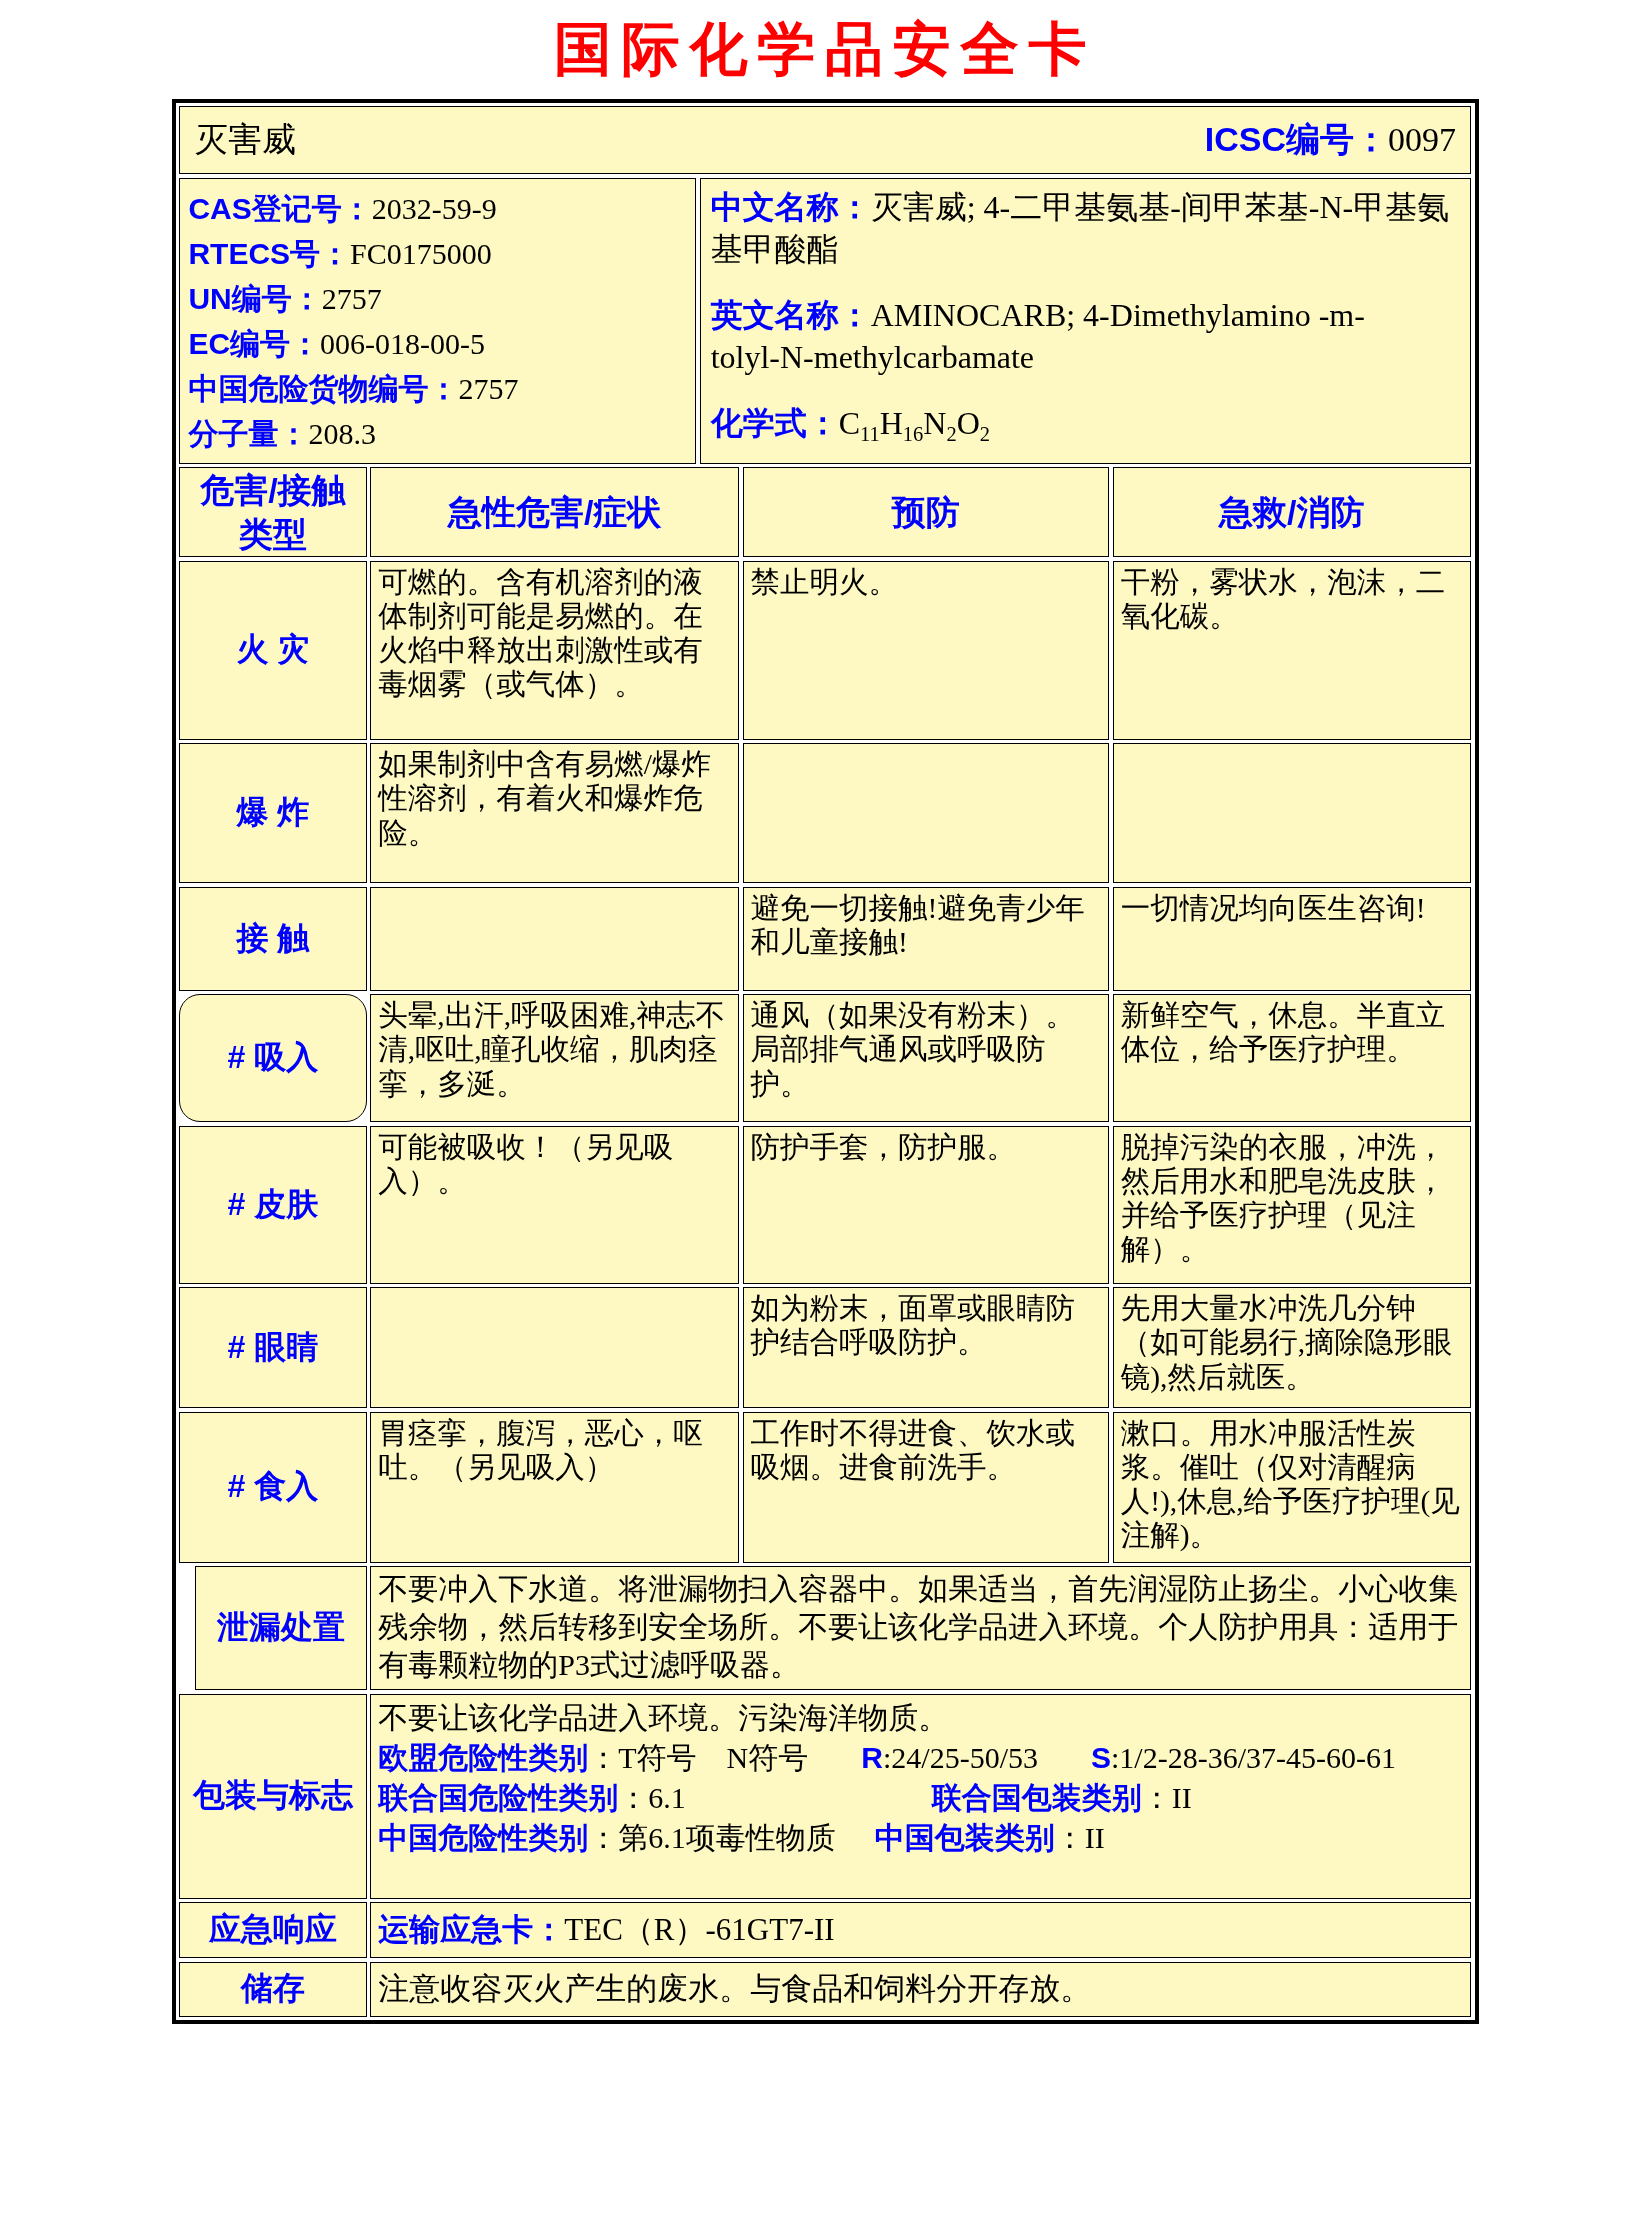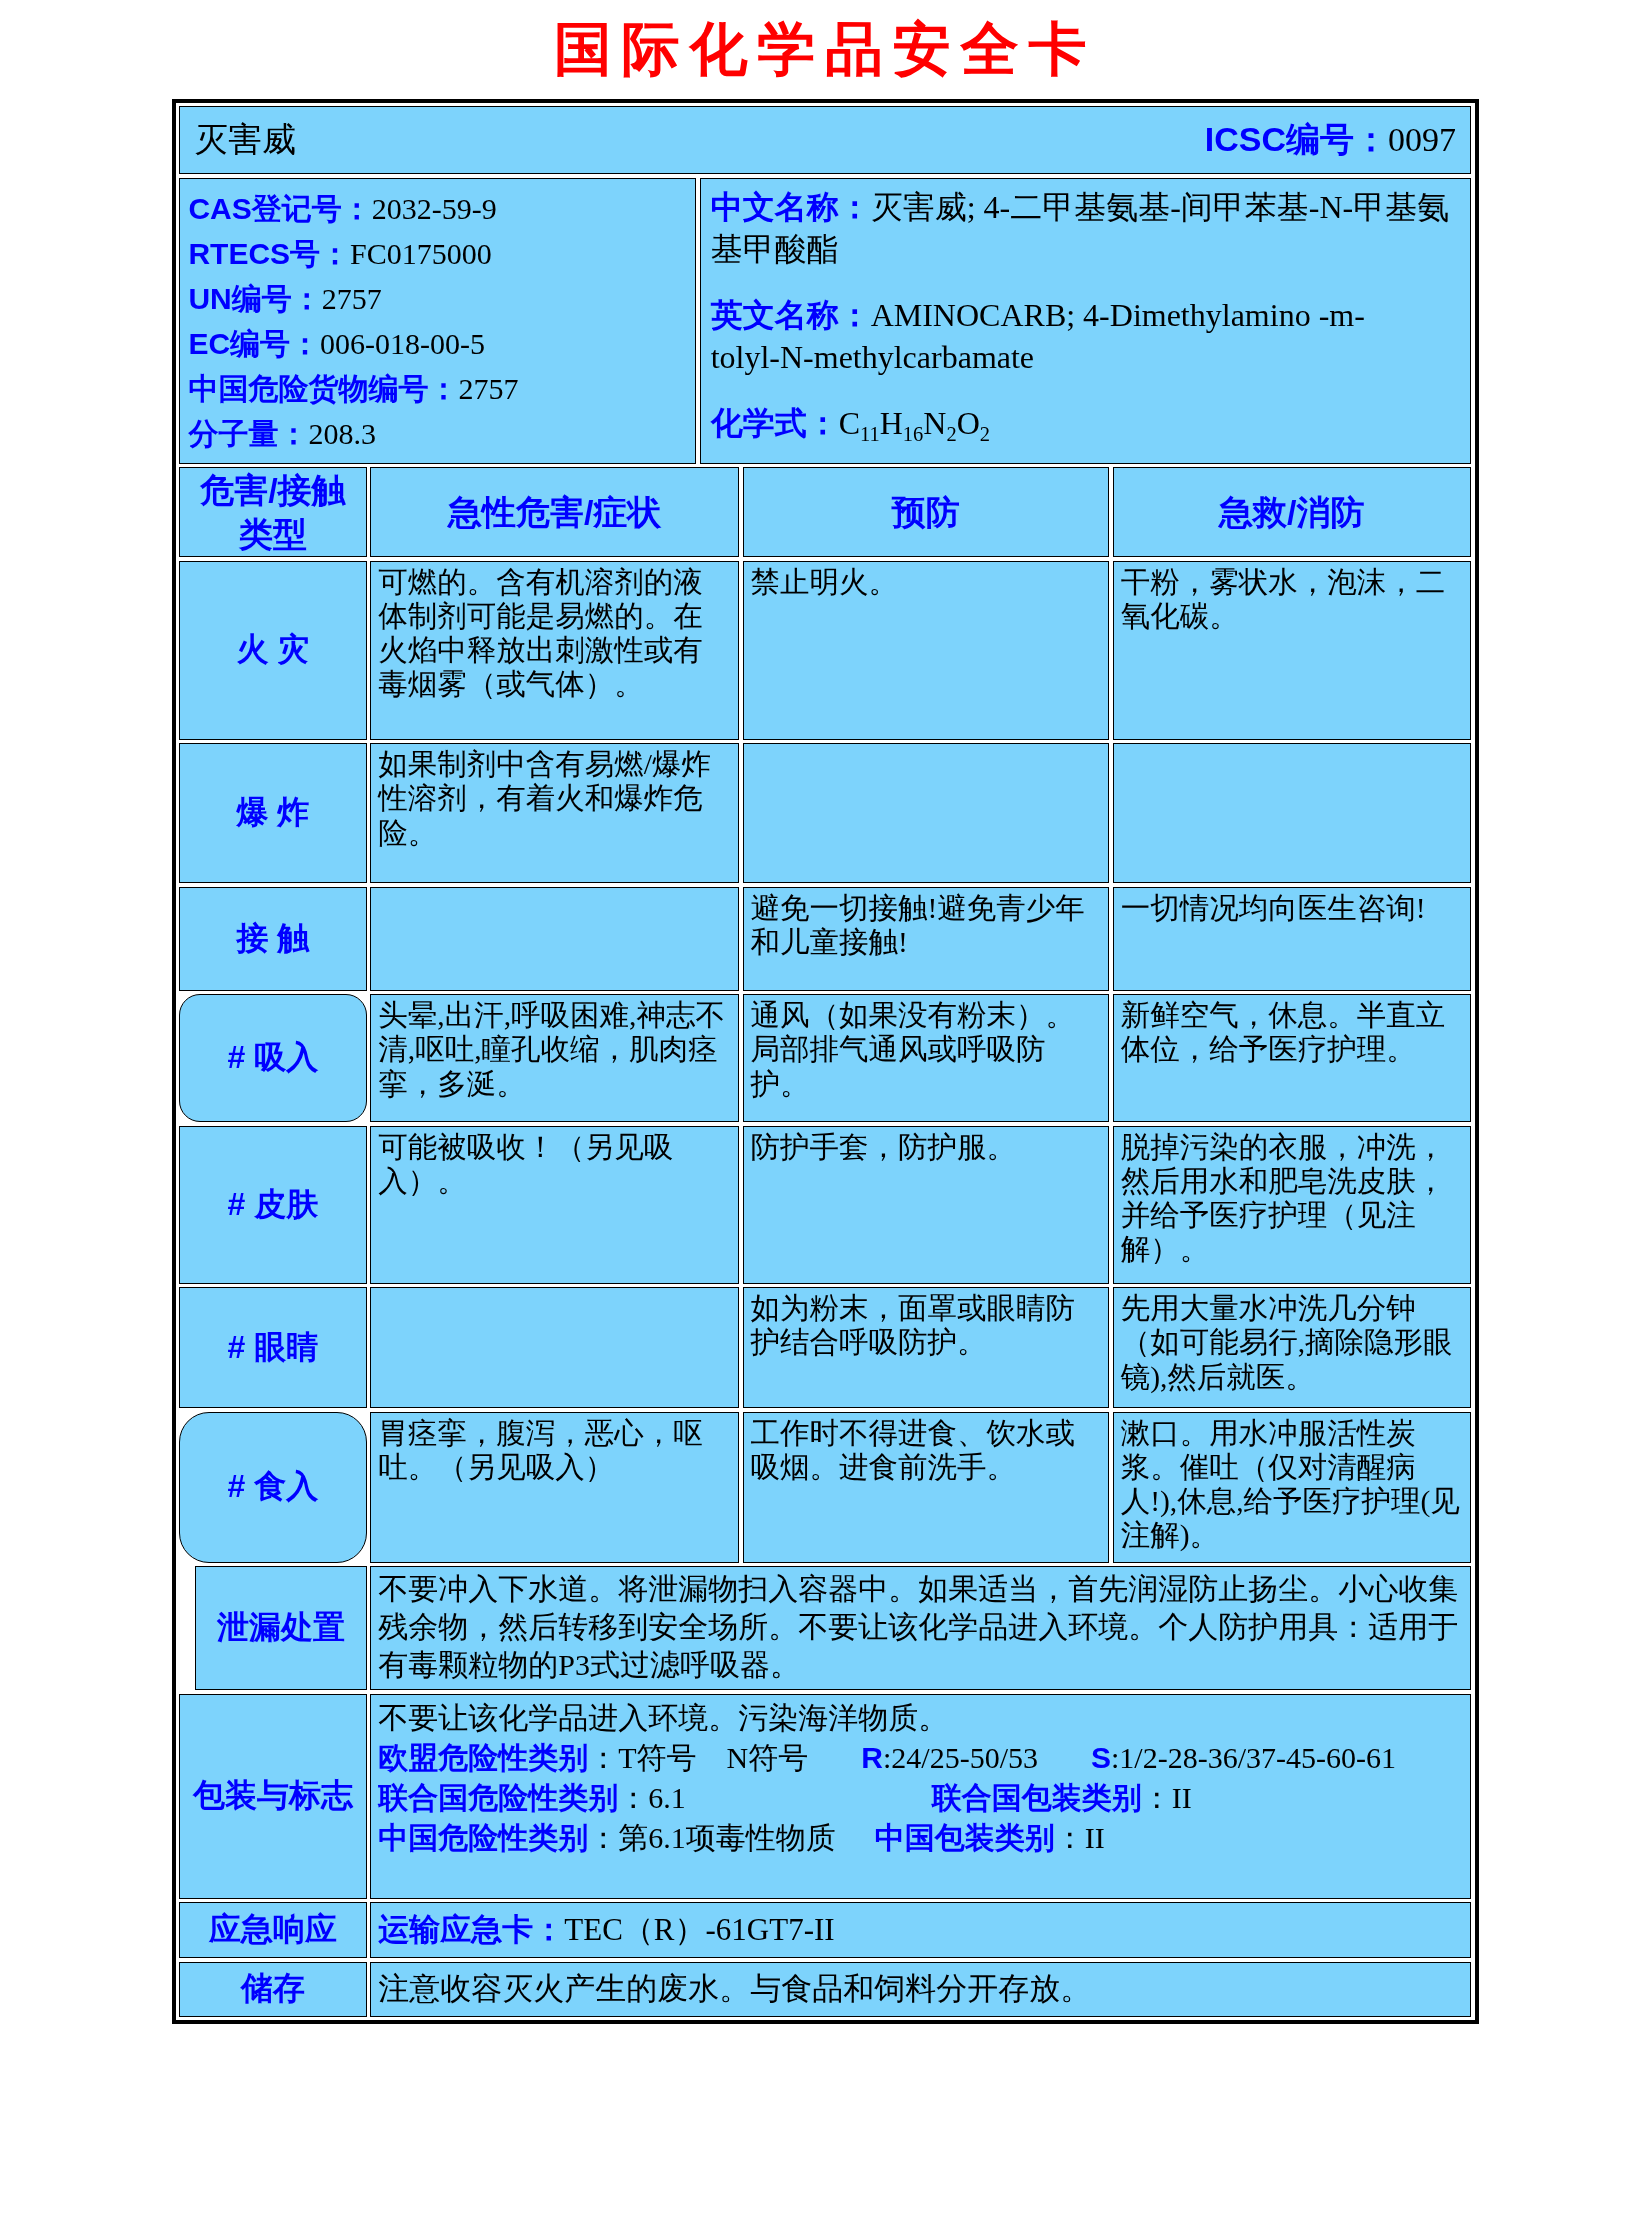--- a/index.html
+++ b/index.html
@@ -22,21 +22,21 @@
   .card {
     width: 1307px;
     margin: 0 auto;
     border: 4.9px solid #000;
     padding: 3.5px;
     display: flex;
     flex-direction: column;
     gap: 3.5px;
     background: #fff;
   }
-  .cell { border: 1.4px solid #000; background: #7dd3fc; }
+  .cell { border: 1.4px solid #000; background: #fef9c3; }
   .lbl {
     color: #0000ff;
     font-weight: bold;
     font-family: "Liberation Sans", sans-serif;
   }
   .val { color: #000; }
 
   
   .header-bar {
     display: flex; justify-content: space-between; align-items: center;
@@ -65,21 +65,21 @@
   .content-cell { padding: 2.8px 7px 5.6px 7px; font-size: 29.5px; line-height: 1.16; }
   .full-cell { grid-column: 2 / 5; }
 
   .r-head   { min-height: 88px; }
   .r-fire   { min-height: 179px; }
   .r-expl   { min-height: 140px; }
   .r-cont   { min-height: 104px; }
   .r-inh    { min-height: 128px; border-radius: 21px; }
   .r-skin   { min-height: 158px; }
   .r-eye    { min-height: 121px; }
-  .r-ing    { min-height: 151px; border-radius: 30px; }
+  .r-ing    { min-height: 151px; }
   .r-spill  { min-height: 112px; margin-left: 16px; }
   .r-pack   { min-height: 205px; }
   .r-emerg  { min-height: 56px; }
   .r-store  { min-height: 52px; }
 
   .spill-text { line-height: 1.26; font-size: 30px; }
   .pack-text  { line-height: 1.34; font-size: 30px; }
   .inline-gap2 { margin-left: 53px; }
   .inline-gap3 { margin-left: 246px; }
   .inline-gap4 { margin-left: 39px; }

